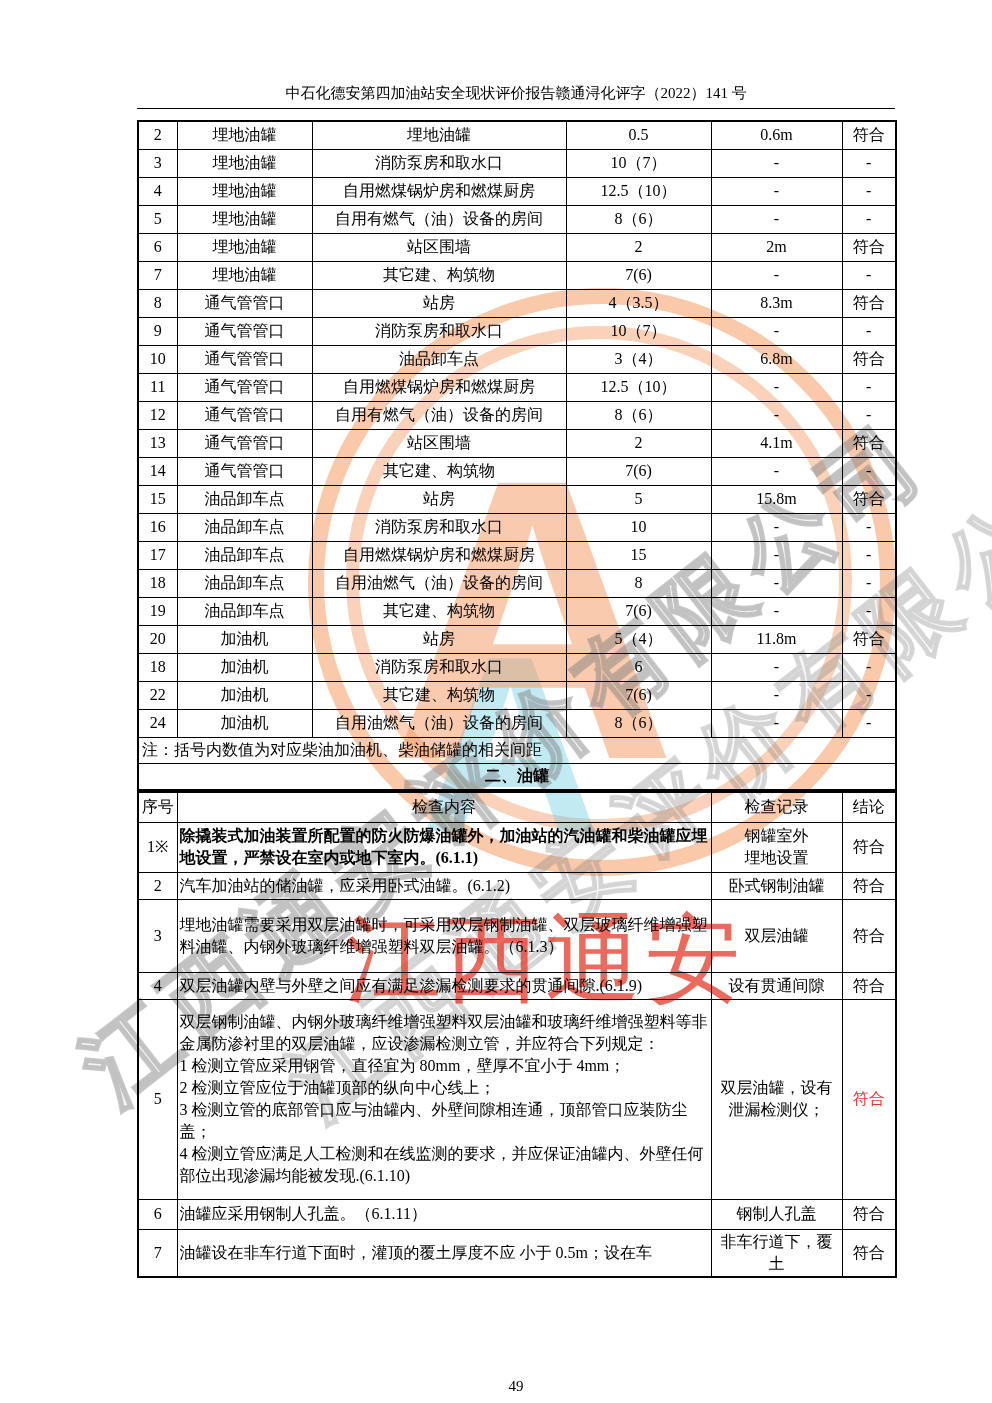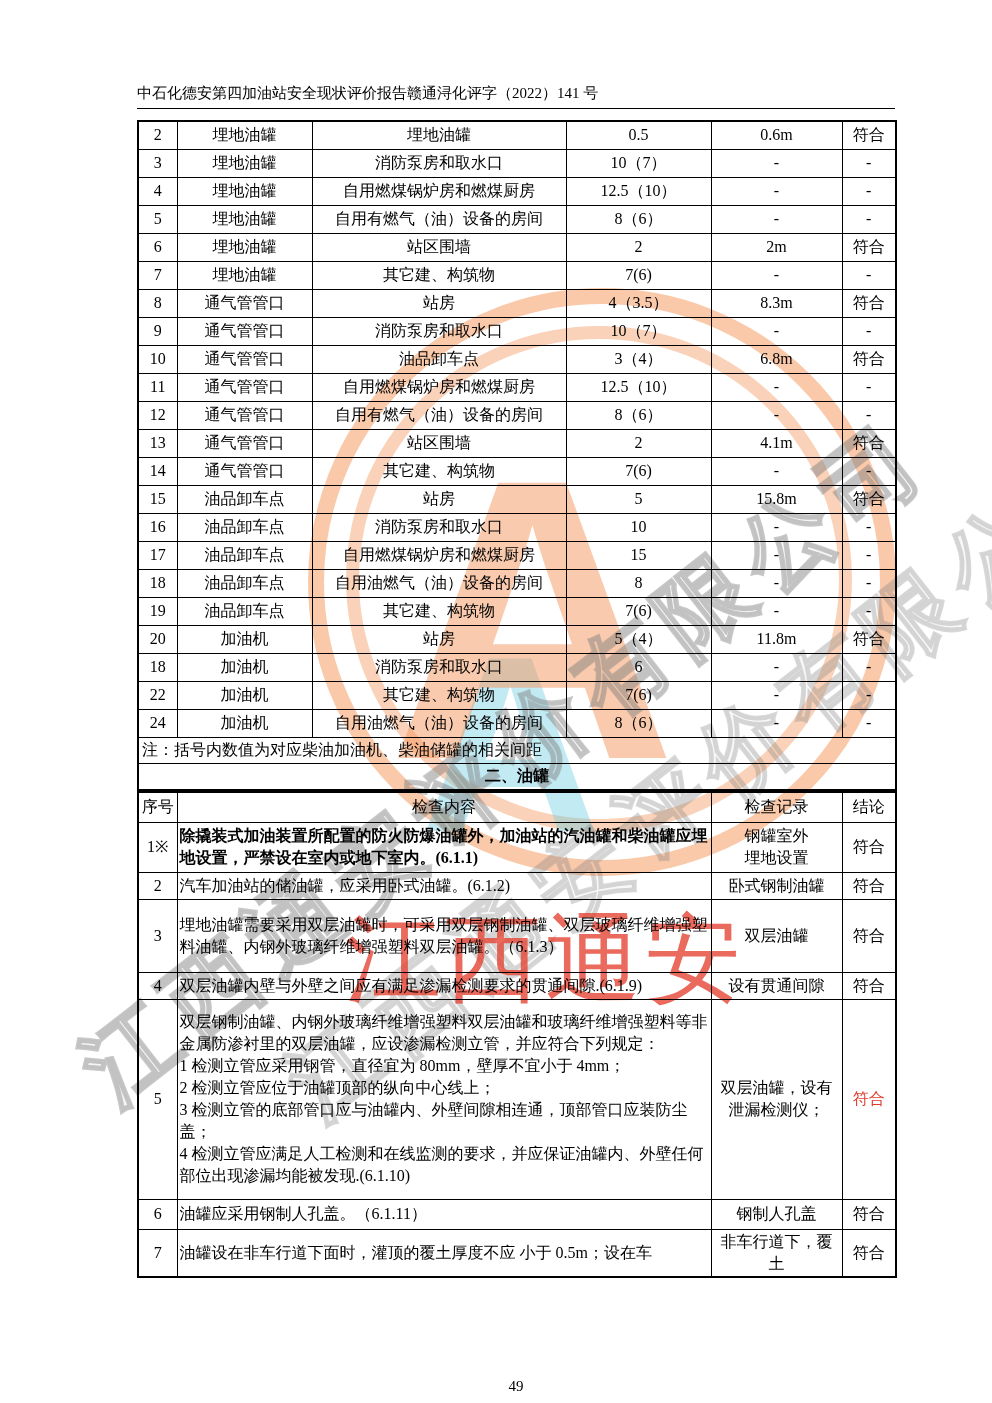--- a/index.html
+++ b/index.html
@@ -32,21 +32,21 @@
   .wm-red{
     position:absolute;left:345px;top:896px;
     font-family:"Liberation Sans","DejaVu Sans",sans-serif;
     font-weight:normal;font-size:96px;letter-spacing:4px;
     color:rgba(228,64,48,0.78);white-space:nowrap;
   }
   
   .content{position:relative;z-index:1;}
   .doc-header{
     margin:84px 97px 0 137px;width:758px;box-sizing:border-box;
-    display:flex;justify-content:flex-start;align-items:flex-end;
+    display:flex;justify-content:center;align-items:flex-end;
     font-size:15px;padding-bottom:5px;border-bottom:1px solid #000;
   }
   table{border-collapse:collapse;table-layout:fixed;margin-left:137px;background:transparent;}
   table.t1{margin-top:11px;}
   table,td{border:1px solid #000;}
   table{border-width:2px;}
   td{
     padding:1px 2px;text-align:center;vertical-align:middle;
     font-size:16px;line-height:22px;background:transparent;
     overflow:hidden;

